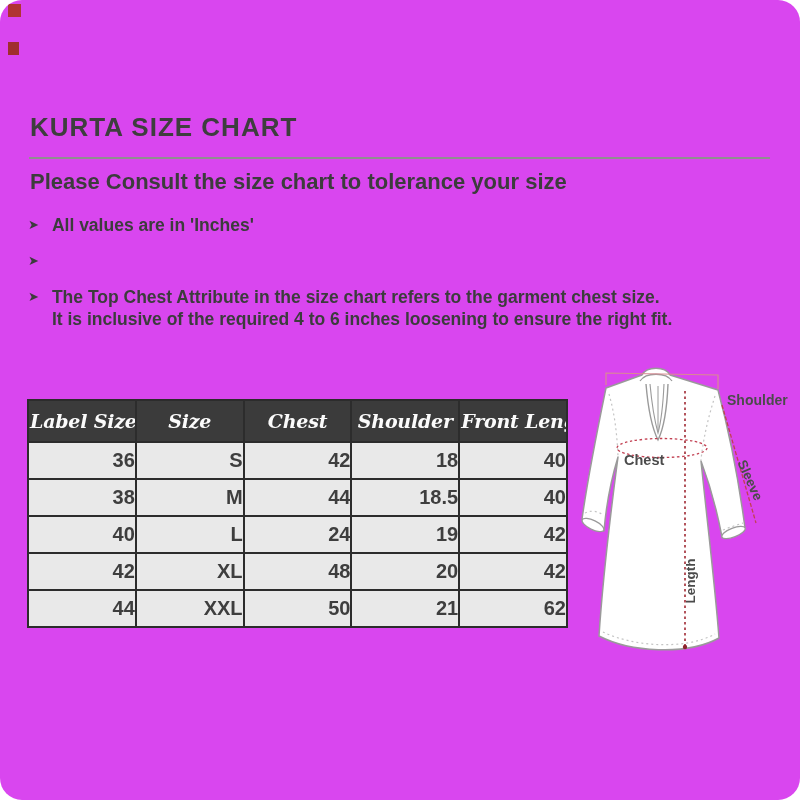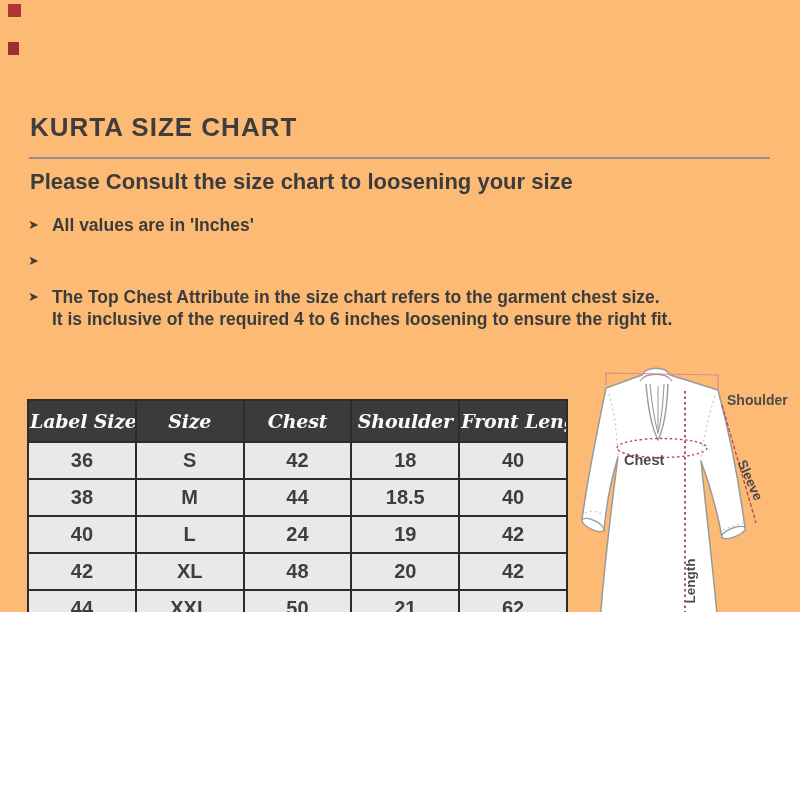--- a/index.html
+++ b/index.html
@@ -1,19 +1,19 @@
 <!DOCTYPE html>
 <html><head>
 <meta charset="utf-8">
 <style>
   * { margin:0; padding:0; box-sizing:border-box; }
   html,body { background:#ffffff; }
   .page {
-    position:relative; width:800px; height:612px; background:#fdba74;
-    font-family:"Liberation Sans", sans-serif; color:#3e3e3e; overflow:hidden;
+    position:relative; width:800px; height:800px; background:#d946ef;
+    font-family:"Liberation Sans", sans-serif; color:#3e3e3e; overflow:hidden;border-radius:22px;
   }
   .corner-mark { position:absolute; }
   .mark1 { left:8px; top:4px; width:13px; height:13px; background:#b03434; }
   .mark2 { left:8px; top:42px; width:11px; height:13px; background:#a02e2e; }
 
   .title {
     position:absolute; left:30px; top:112px;
     font-size:26px; font-weight:700; letter-spacing:1px; color:#3e3e3e;
   }
   .rule {
@@ -38,38 +38,38 @@
   }
   .size-table th {
     background:#3b3b3b; color:#fbfbfb;
     font-family:"DejaVu Serif", serif; font-style:italic; font-weight:700;
     font-size:19px; letter-spacing:-0.2px;
     height:42px; border:2px solid #2c2c2c; 
     white-space:nowrap; padding:0 1px; overflow:hidden;
   }
   .size-table td {
     background:#e9e9e9; color:#3e3e3e;
-    font-size:20px; font-weight:700; text-align:center;
+    font-size:20px; font-weight:700; text-align:right;
     height:37px; border:2px solid #2c2c2c;
   }
 
   .kurta { position:absolute; left:578px; top:360px; }
   .kurta text { font-family:"Liberation Sans", sans-serif; font-weight:700; fill:#4b4b4b; }
 </style>
 </head>
 <body>
 
 <div class="page">
 
   <div class="corner-mark mark1"></div>
   <div class="corner-mark mark2"></div>
 
   <h1 class="title">KURTA SIZE CHART</h1>
   <div class="rule"></div>
-  <h2 class="subtitle">Please Consult the size chart to loosening your size</h2>
+  <h2 class="subtitle">Please Consult the size chart to tolerance your size</h2>
 
   <div class="bullets">
       <div class="bullet">
         <span class="arrow">➤</span>
         <span class="btext">All values are in 'Inches'</span>
       </div>
       <div class="bullet">
         <span class="arrow">➤</span>
       </div>
       <div class="bullet">

